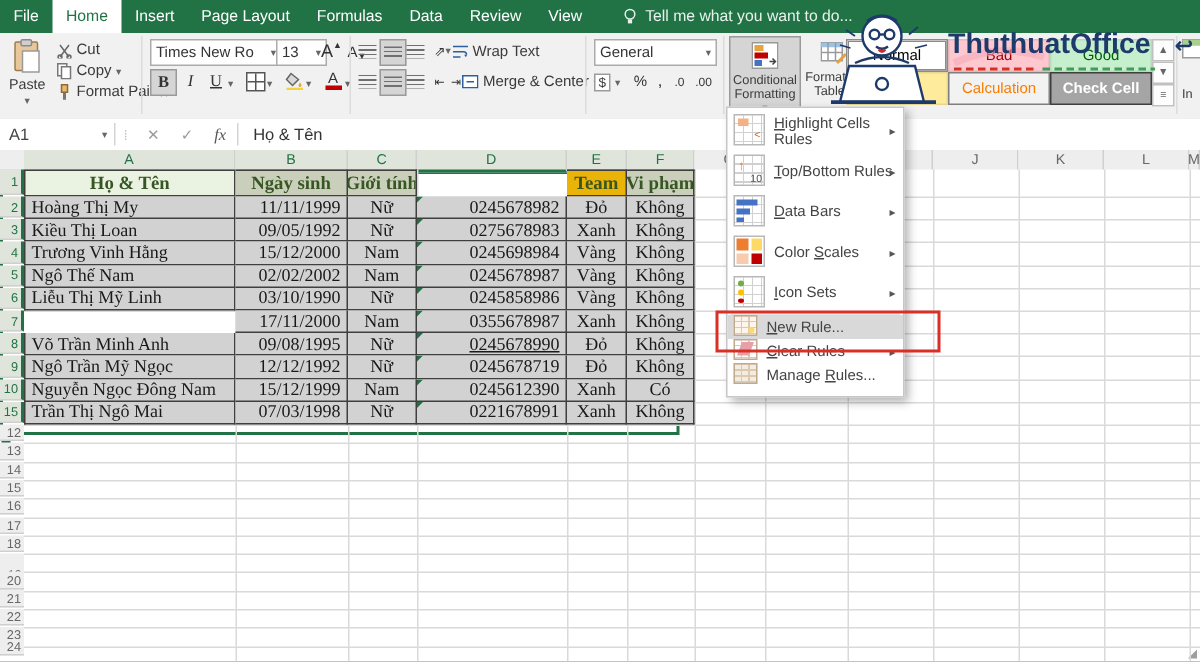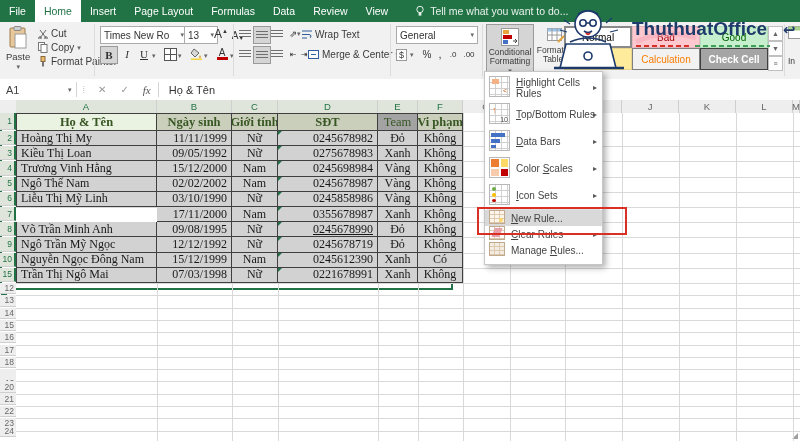--- a/index.html
+++ b/index.html
@@ -405,22 +405,21 @@
       <div class="gl" style="left: 16px; top: 256.8px; width: 784px; height: 1px;"></div>
       <div class="gl" style="left: 16px; top: 269.1px; width: 784px; height: 1px;"></div>
       <div class="gl" style="left: 16px; top: 281.4px; width: 784px; height: 1px;"></div>
       <div class="gl" style="left: 16px; top: 293.7px; width: 784px; height: 1px;"></div>
       <div class="gl" style="left: 16px; top: 306px; width: 784px; height: 1px;"></div>
       <div class="gl" style="left: 16px; top: 318.3px; width: 784px; height: 1px;"></div>
       <div class="gl" style="left: 16px; top: 330.6px; width: 784px; height: 1px;"></div>
       <div class="tcell" style="left: 16px; top: 13px; width: 141px; height: 18px; justify-content: center; font-weight: bold; font-size: 12.5px; color: rgb(55, 86, 35); background: rgb(234, 242, 226); border-left: 1px solid rgb(63, 63, 63); border-top: 1px solid rgb(63, 63, 63);">Họ &amp; Tên</div>
       <div class="tcell" style="left: 157px; top: 13px; width: 75px; height: 18px; justify-content: center; font-weight: bold; font-size: 12.5px; color: rgb(55, 86, 35); background: rgb(201, 207, 186); border-top: 1px solid rgb(63, 63, 63);">Ngày sinh</div>
       <div class="tcell" style="left: 232px; top: 13px; width: 46px; height: 18px; justify-content: center; font-weight: bold; font-size: 12.5px; color: rgb(55, 86, 35); background: rgb(201, 207, 186); border-top: 1px solid rgb(63, 63, 63);">Giới tính</div>
-      <div class="tcell" style="left: 278px; top: 13px; width: 100px; height: 18px; justify-content: center; font-weight: bold; font-size: 12.5px; color: rgb(55, 86, 35); background: rgb(201, 207, 186); border-top: 1px solid rgb(63, 63, 63);">SĐT</div>
-      <div class="tcell" style="left: 378px; top: 13px; width: 40px; height: 18px; justify-content: center; font-weight: normal; font-size: 12.5px; color: rgb(55, 86, 35); background: #a3a3a3; border-top: 1px solid rgb(63, 63, 63);">Team</div>
+      <div class="tcell" style="left: 378px; top: 13px; width: 40px; height: 18px; justify-content: center; font-weight: bold; font-size: 12.5px; color: rgb(55, 86, 35); background: #eab308; border-top: 1px solid rgb(63, 63, 63);">Team</div>
       <div class="tcell" style="left: 418px; top: 13px; width: 45px; height: 18px; justify-content: center; font-weight: bold; font-size: 12.5px; color: rgb(55, 86, 35); background: rgb(201, 207, 186); border-top: 1px solid rgb(63, 63, 63);">Vi phạm</div>
       <div class="tcell" style="left: 16px; top: 31px; width: 141px; height: 15.2px; justify-content: flex-start; padding: 0px 4px; background: rgb(210, 210, 210); border-left: 1px solid rgb(63, 63, 63);">Hoàng Thị My</div>
       <div class="tcell" style="left: 157px; top: 31px; width: 75px; height: 15.2px; justify-content: flex-end; padding: 0px 4px; background: rgb(210, 210, 210);">11/11/1999</div>
       <div class="tcell" style="left: 232px; top: 31px; width: 46px; height: 15.2px; justify-content: center; padding: 0px 4px; background: rgb(210, 210, 210);">Nữ</div>
       <div class="tcell" style="left: 278px; top: 31px; width: 100px; height: 15.2px; justify-content: flex-end; padding: 0px 4px; background: rgb(210, 210, 210);">0245678982<div class="tri"></div></div>
       <div class="tcell" style="left: 378px; top: 31px; width: 40px; height: 15.2px; justify-content: center; padding: 0px 4px; background: rgb(210, 210, 210);">Đỏ</div>
       <div class="tcell" style="left: 418px; top: 31px; width: 45px; height: 15.2px; justify-content: center; padding: 0px 4px; background: rgb(210, 210, 210);">Không</div>
       <div class="tcell" style="left: 16px; top: 46.2px; width: 141px; height: 15.2px; justify-content: flex-start; padding: 0px 4px; background: rgb(210, 210, 210); border-left: 1px solid rgb(63, 63, 63);">Kiều Thị Loan</div>
       <div class="tcell" style="left: 157px; top: 46.2px; width: 75px; height: 15.2px; justify-content: flex-end; padding: 0px 4px; background: rgb(210, 210, 210);">09/05/1992</div>
       <div class="tcell" style="left: 232px; top: 46.2px; width: 46px; height: 15.2px; justify-content: center; padding: 0px 4px; background: rgb(210, 210, 210);">Nữ</div>

